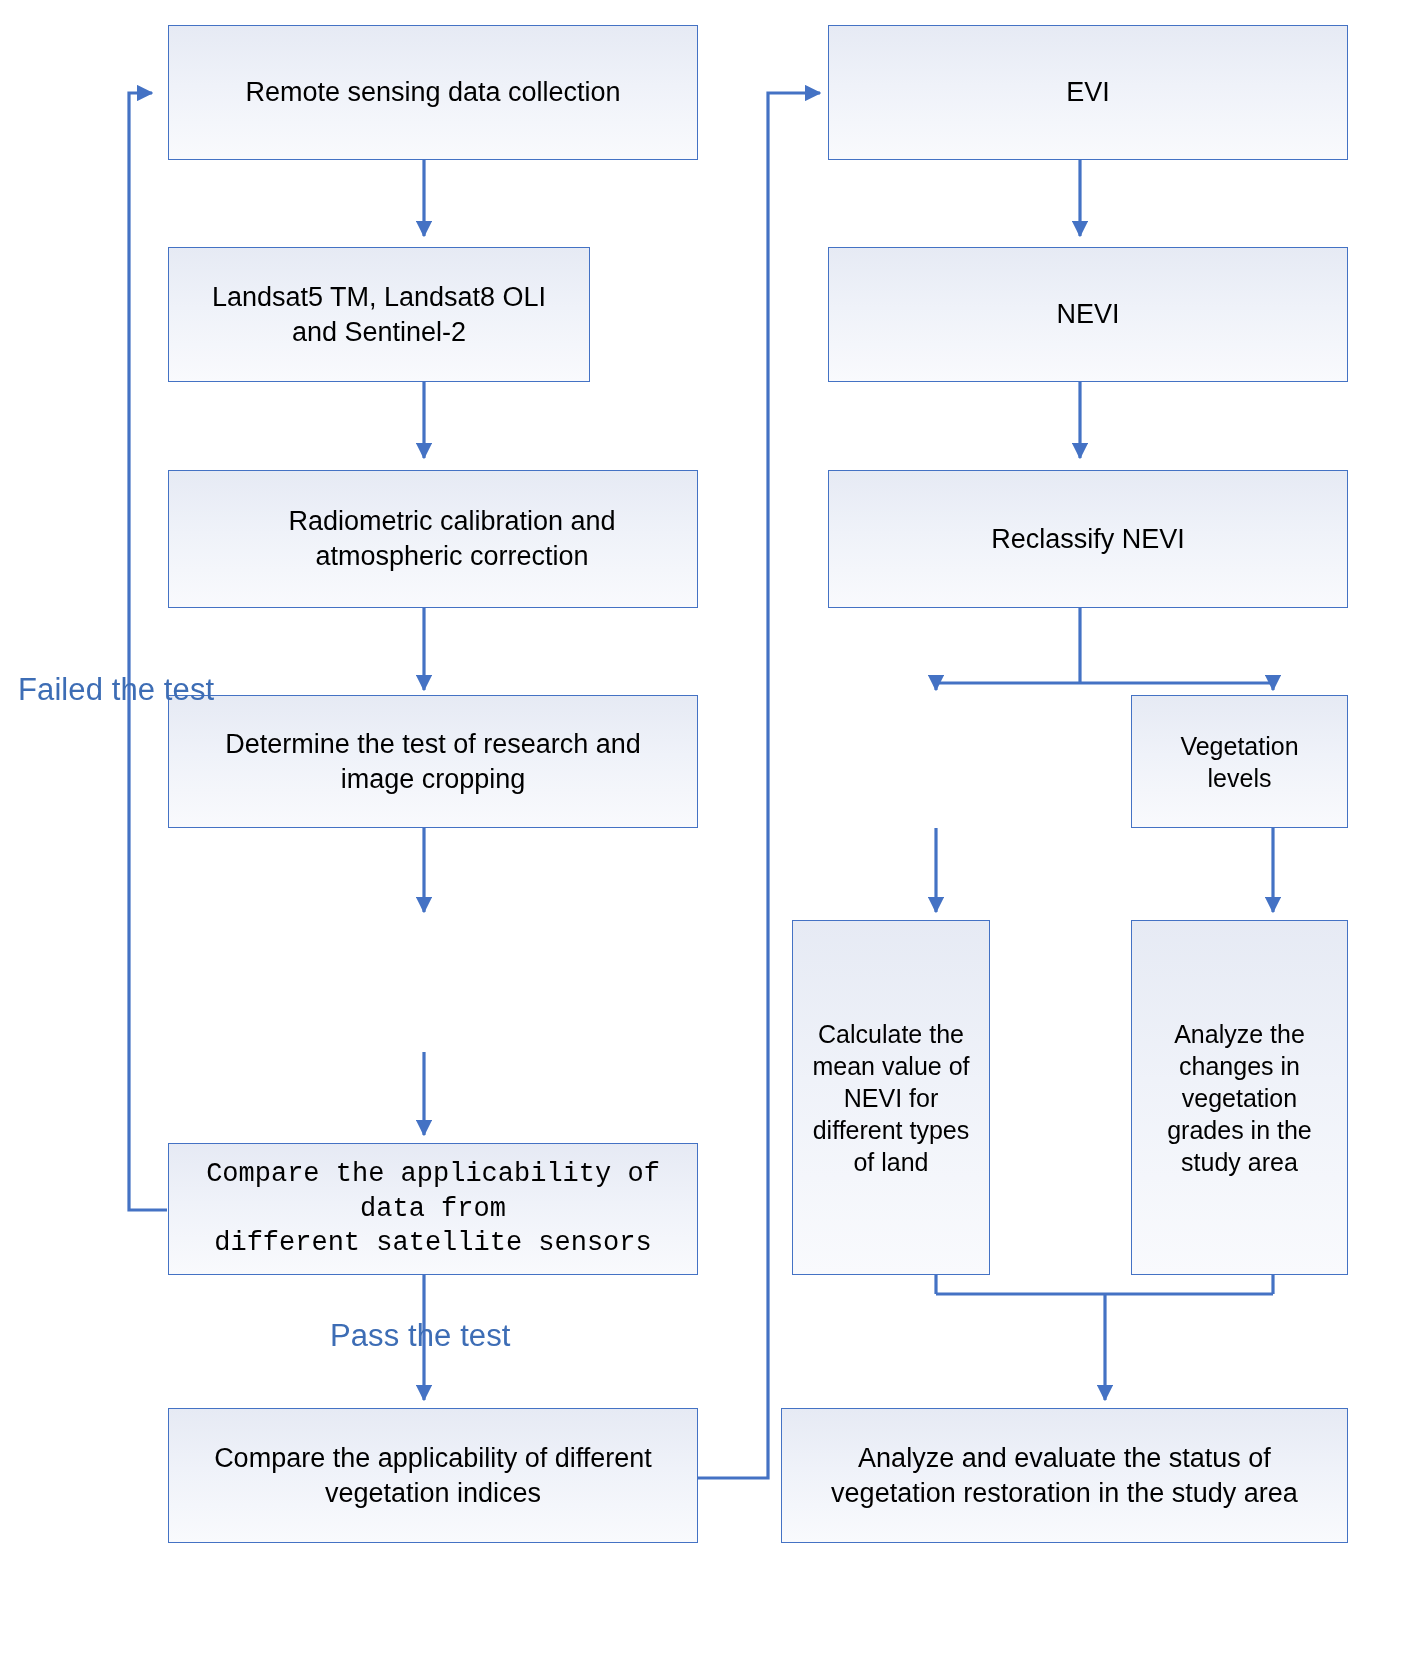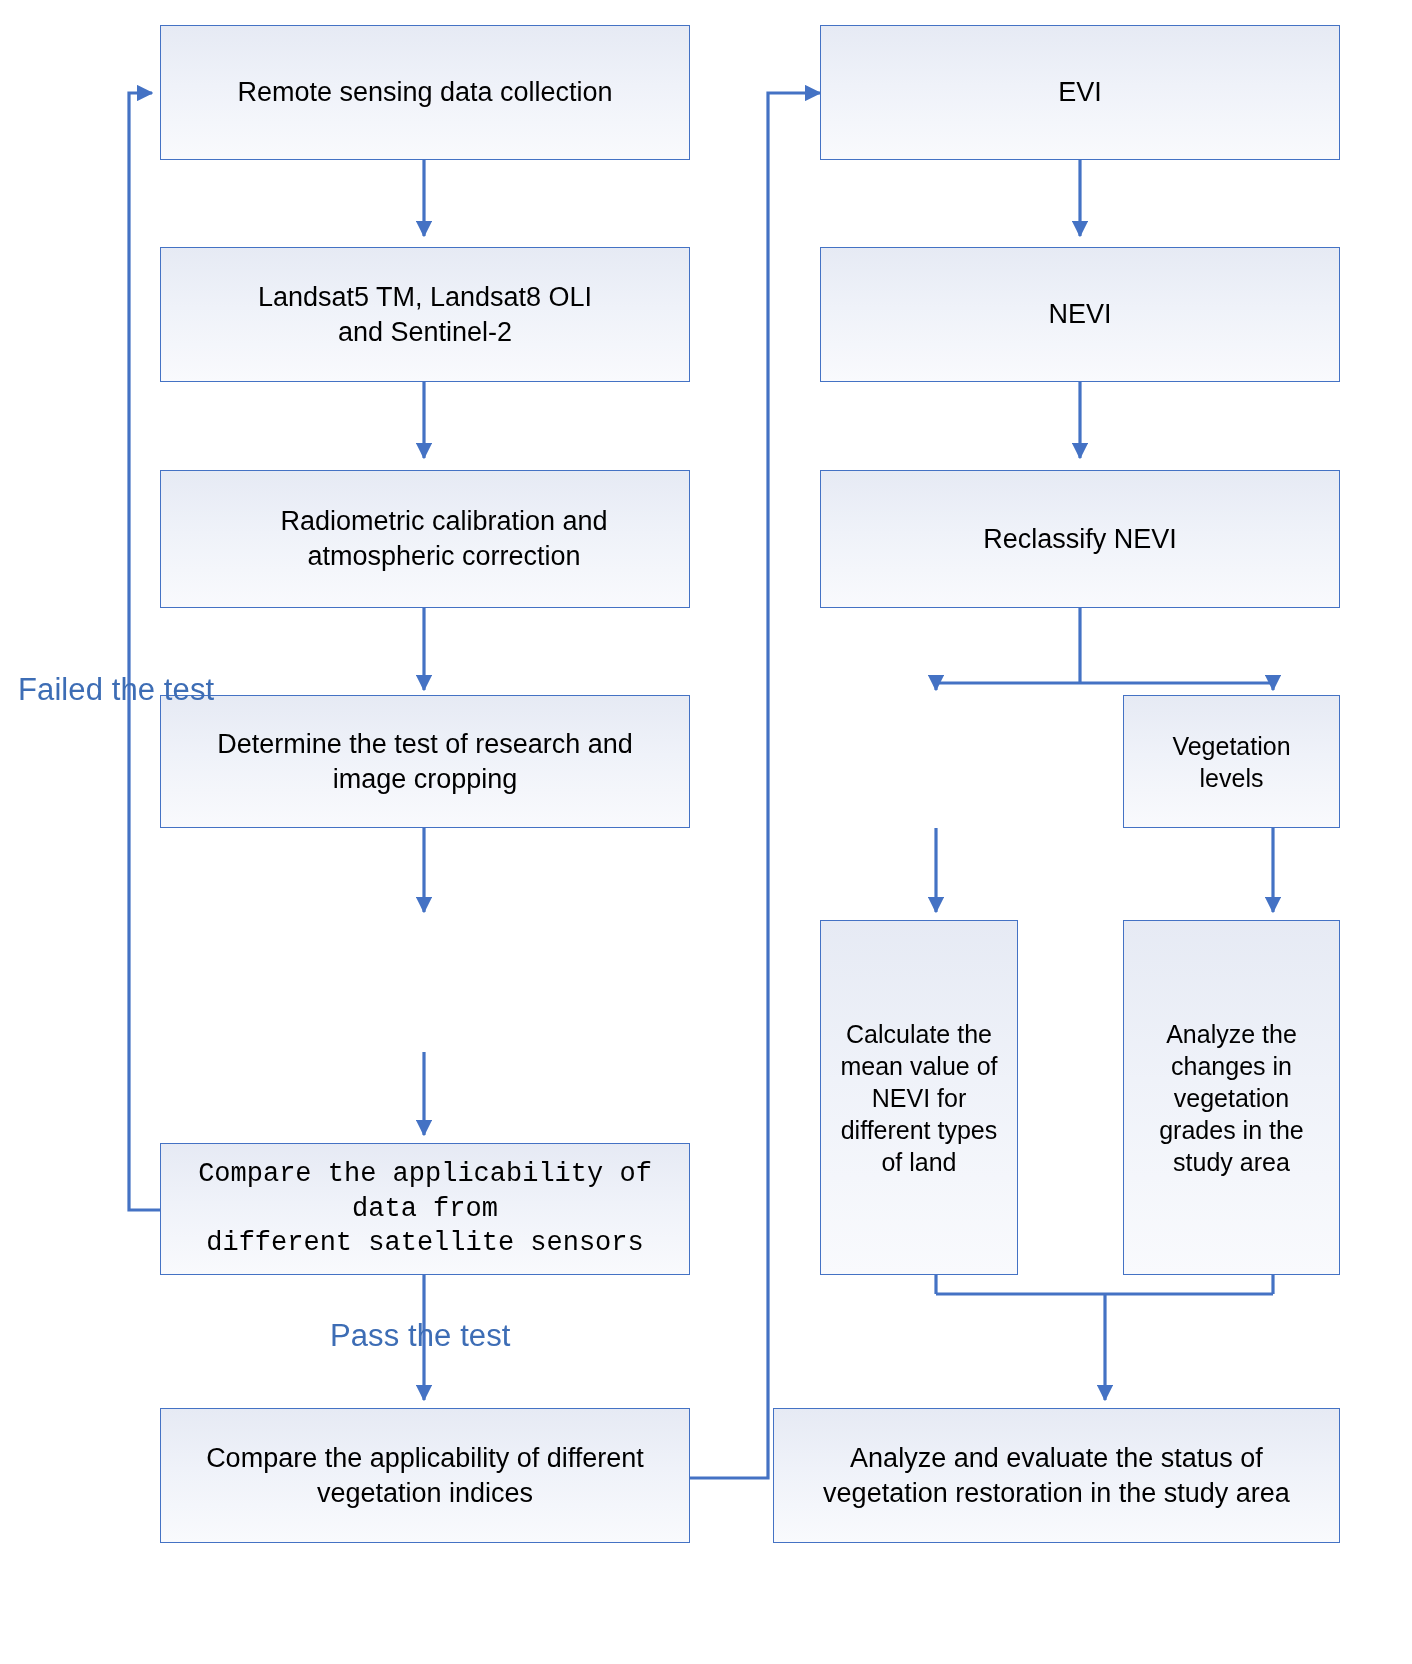--- a/index.html
+++ b/index.html
@@ -32,20 +32,21 @@
     box-sizing: border-box;
     border: 1.6px solid #4472C4;
     background-image: linear-gradient(to bottom, #e6eaf4 0%, #eff2f9 45%, #f9fafd 100%);
     display: flex;
     align-items: center;
     justify-content: center;
     text-align: center;
     color: #000000;
     line-height: 1.28;
     padding: 4px 10px;
+    margin-left: 8px;
   }
   .node .txt {
     display: block;
     white-space: pre-line;
   }
   .w-main   { font-size: 27px; }
   .w-small  { font-size: 25px; }
   .edge-label {
     position: absolute;
     color: #3D6DB5;
@@ -93,21 +94,21 @@
       <path d="M 1273 1275 L 1273 1294"></path>
       <path d="M 936 1294 L 1273 1294"></path>
       <path d="M 1105 1294 L 1105 1400" marker-end="url(#arrow)"></path>
     </g>
   </svg>
 
   <div class="node w-main" style="left:160px; top:25px; width:530px; height:135px;">
     <span class="txt">Remote sensing data collection</span>
   </div>
 
-  <div class="node w-main" style="left:160px; top:247px; width:530px; height:135px;align-items:center;">
+  <div class="node w-main" style="left:160px; top:247px; width:422px; height:135px;align-items:center;">
     <span class="txt">Landsat5 TM, Landsat8 OLI
 and Sentinel-2</span>
   </div>
 
   <div class="node w-main" style="left:160px; top:470px; width:530px; height:138px;padding-left:48px;">
     <span class="txt">Radiometric calibration and
 atmospheric correction</span>
   </div>
 
   <div class="node w-main" style="left:160px; top:695px; width:530px; height:133px;">
@@ -137,21 +138,21 @@
   <div class="node w-main" style="left:820px; top:470px; width:520px; height:138px;">
     <span class="txt">Reclassify NEVI</span>
   </div>
 
 
   <div class="node w-small" style="left:1123px; top:695px; width:217px; height:133px;">
     <span class="txt">Vegetation
 levels</span>
   </div>
 
-  <div class="node w-small" style="left:820px; top:920px; width:198px; height:355px;">
+  <div class="node w-small" style="left:784px; top:920px; width:198px; height:355px;">
     <span class="txt">Calculate the
 mean value of
 NEVI for
 different types
 of land</span>
   </div>
 
   <div class="node w-small" style="left:1123px; top:920px; width:217px; height:355px;">
     <span class="txt">Analyze the
 changes in

